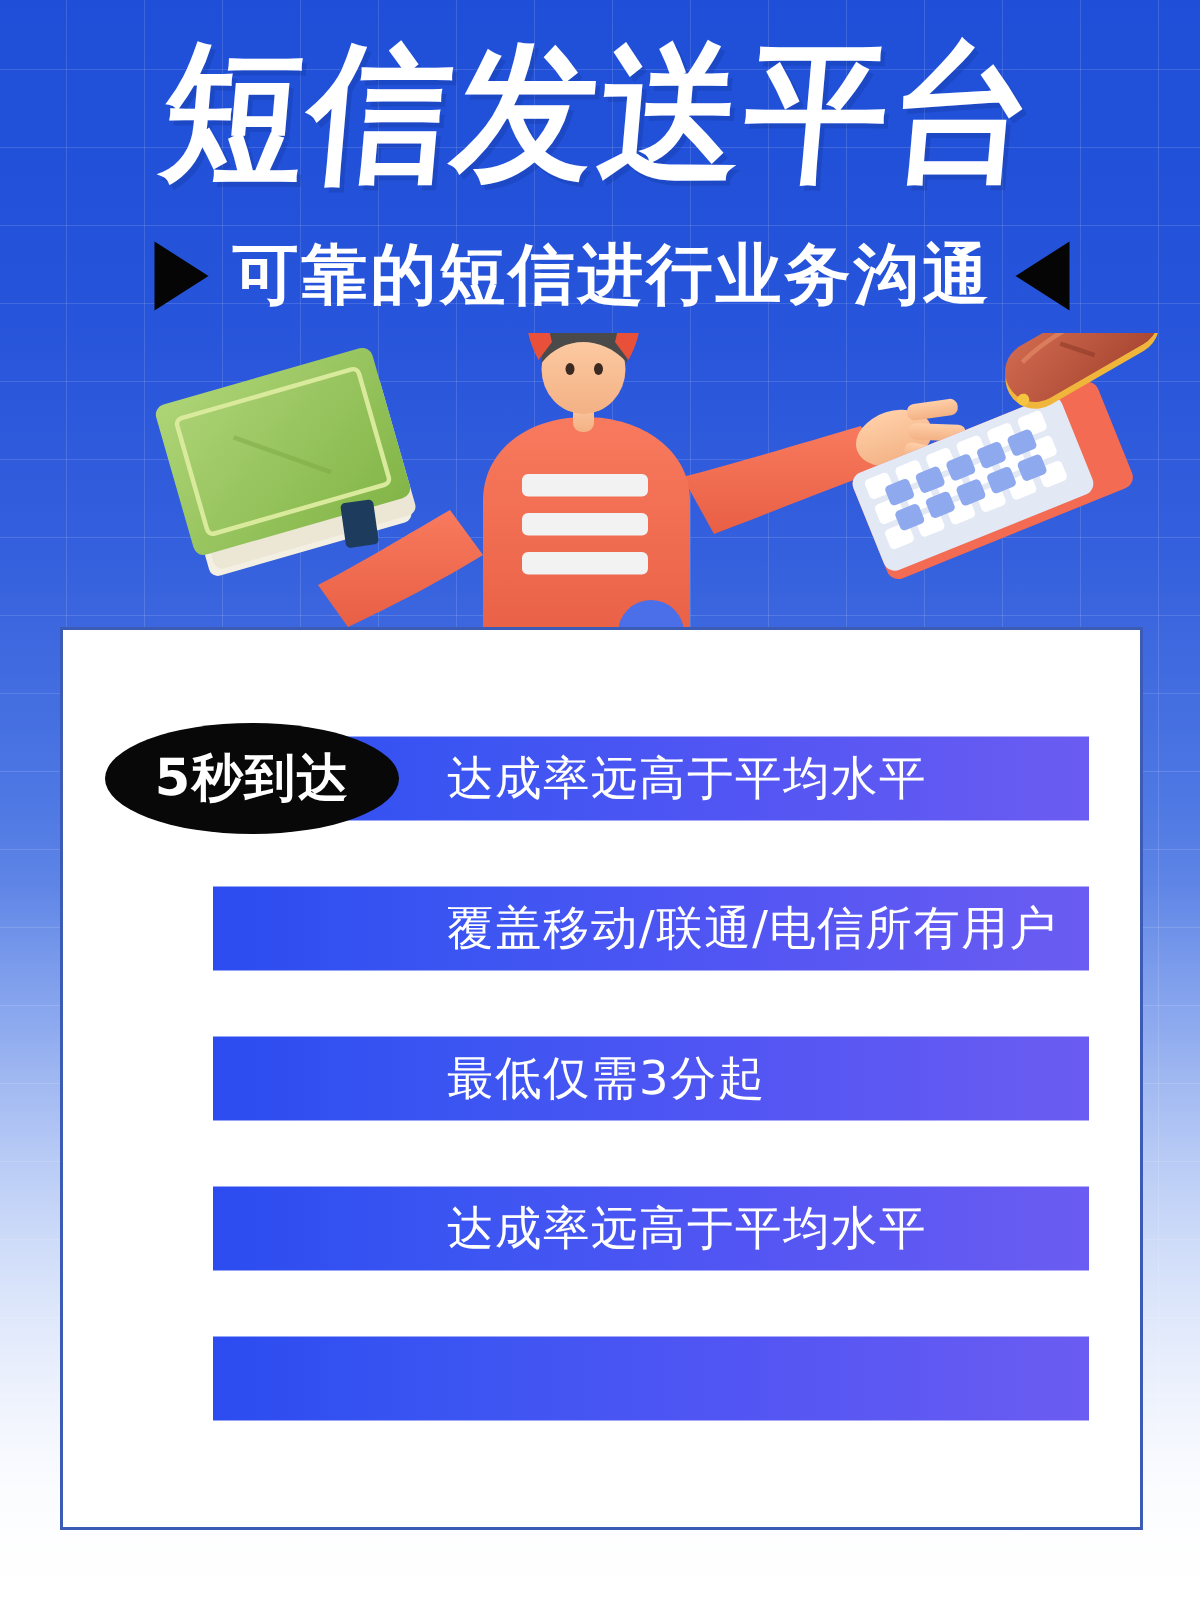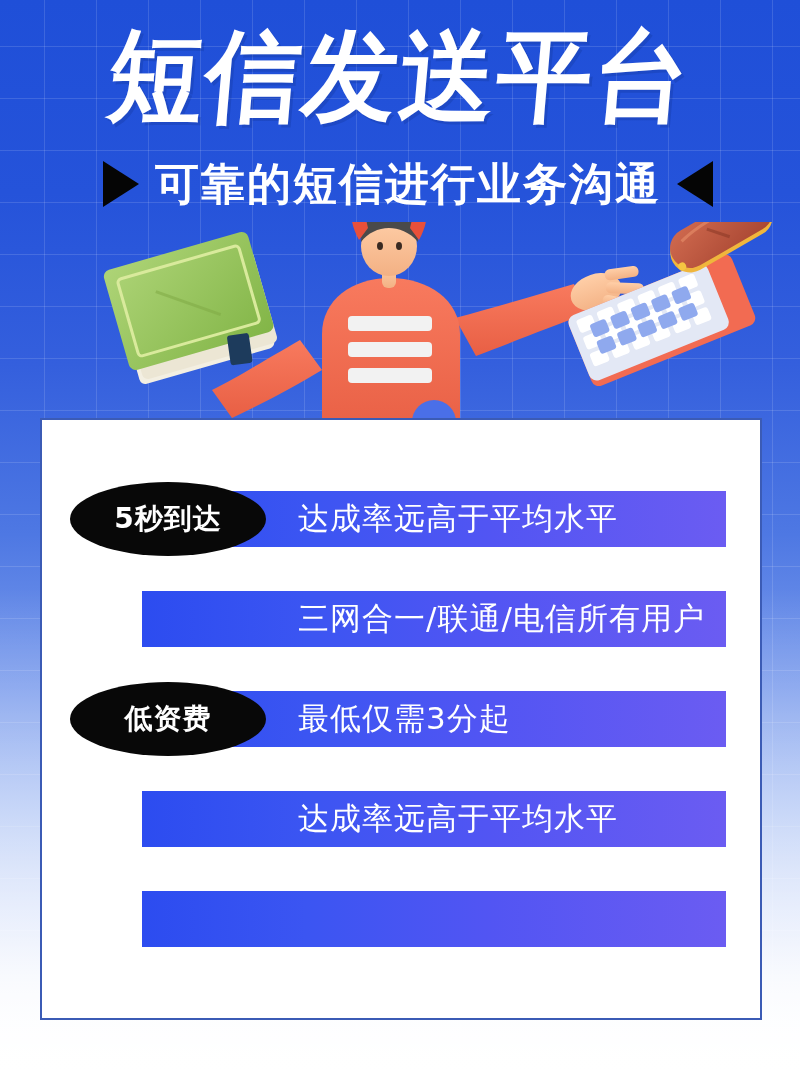--- a/index.html
+++ b/index.html
@@ -138,21 +138,21 @@
     left: 28px;
     top: 0;
     width: 196px;
     height: 74px;
     border-radius: 50%;
     background: #080808;
     display: flex;
     align-items: center;
     justify-content: center;
     color: #ffffff;
-    font-size: 28px;
+    font-size: 34px;
     font-weight: bold;
     letter-spacing: 1px;
     white-space: nowrap;
     font-family: "DejaVu Sans", "Liberation Sans", sans-serif;
   }
   .feature-desc {
     position: absolute;
     left: 256px;
     top: 9px;
     height: 56px;
@@ -300,27 +300,26 @@
   <div id="feature-card">
 
     <div class="feature-row">
       <div class="feature-bar"></div>
       <div class="feature-desc">达成率远高于平均水平</div>
       <div class="feature-label">5秒到达</div>
     </div>
 
     <div class="feature-row">
       <div class="feature-bar"></div>
-      <div class="feature-desc">三网合一/联通/电信所有用户</div>
+      <div class="feature-desc">覆盖移动/联通/电信所有用户</div>
     </div>
 
     <div class="feature-row">
       <div class="feature-bar"></div>
       <div class="feature-desc">最低仅需3分起</div>
-      <div class="feature-label">低资费</div>
     </div>
 
     <div class="feature-row">
       <div class="feature-bar"></div>
       <div class="feature-desc">达成率远高于平均水平</div>
     </div>
 
     <div class="feature-row">
       <div class="feature-bar"></div>
     </div>

